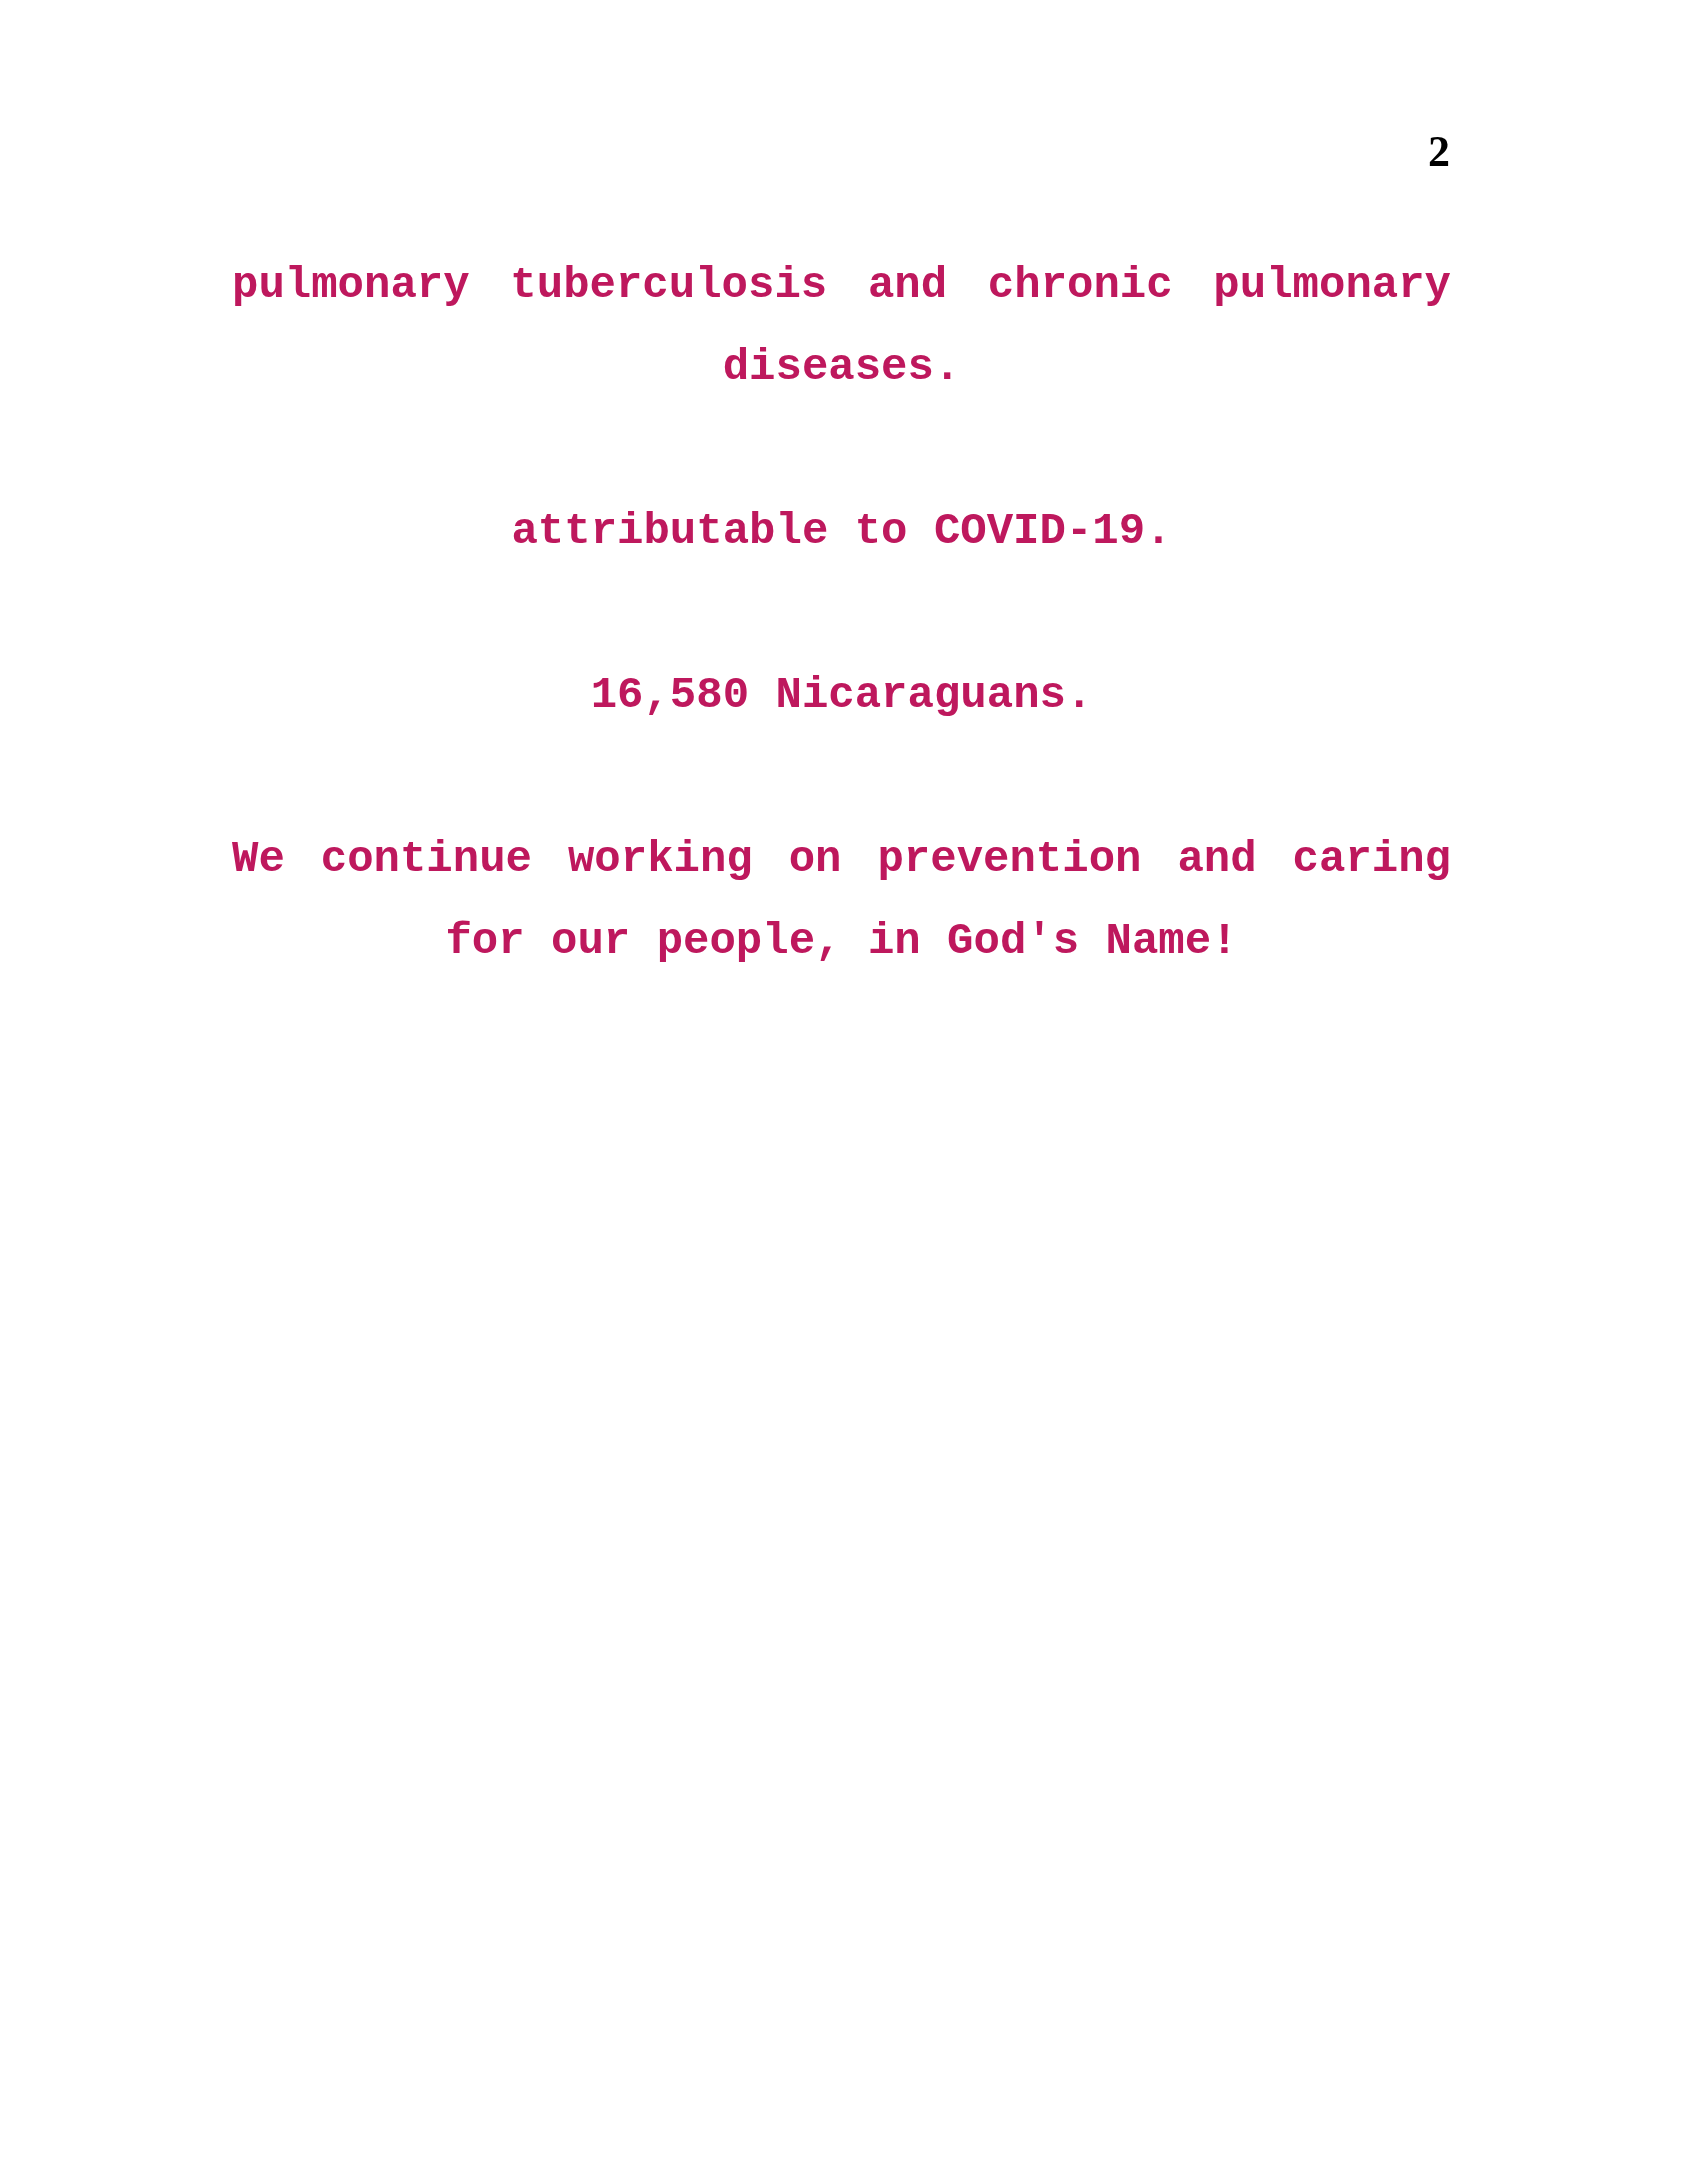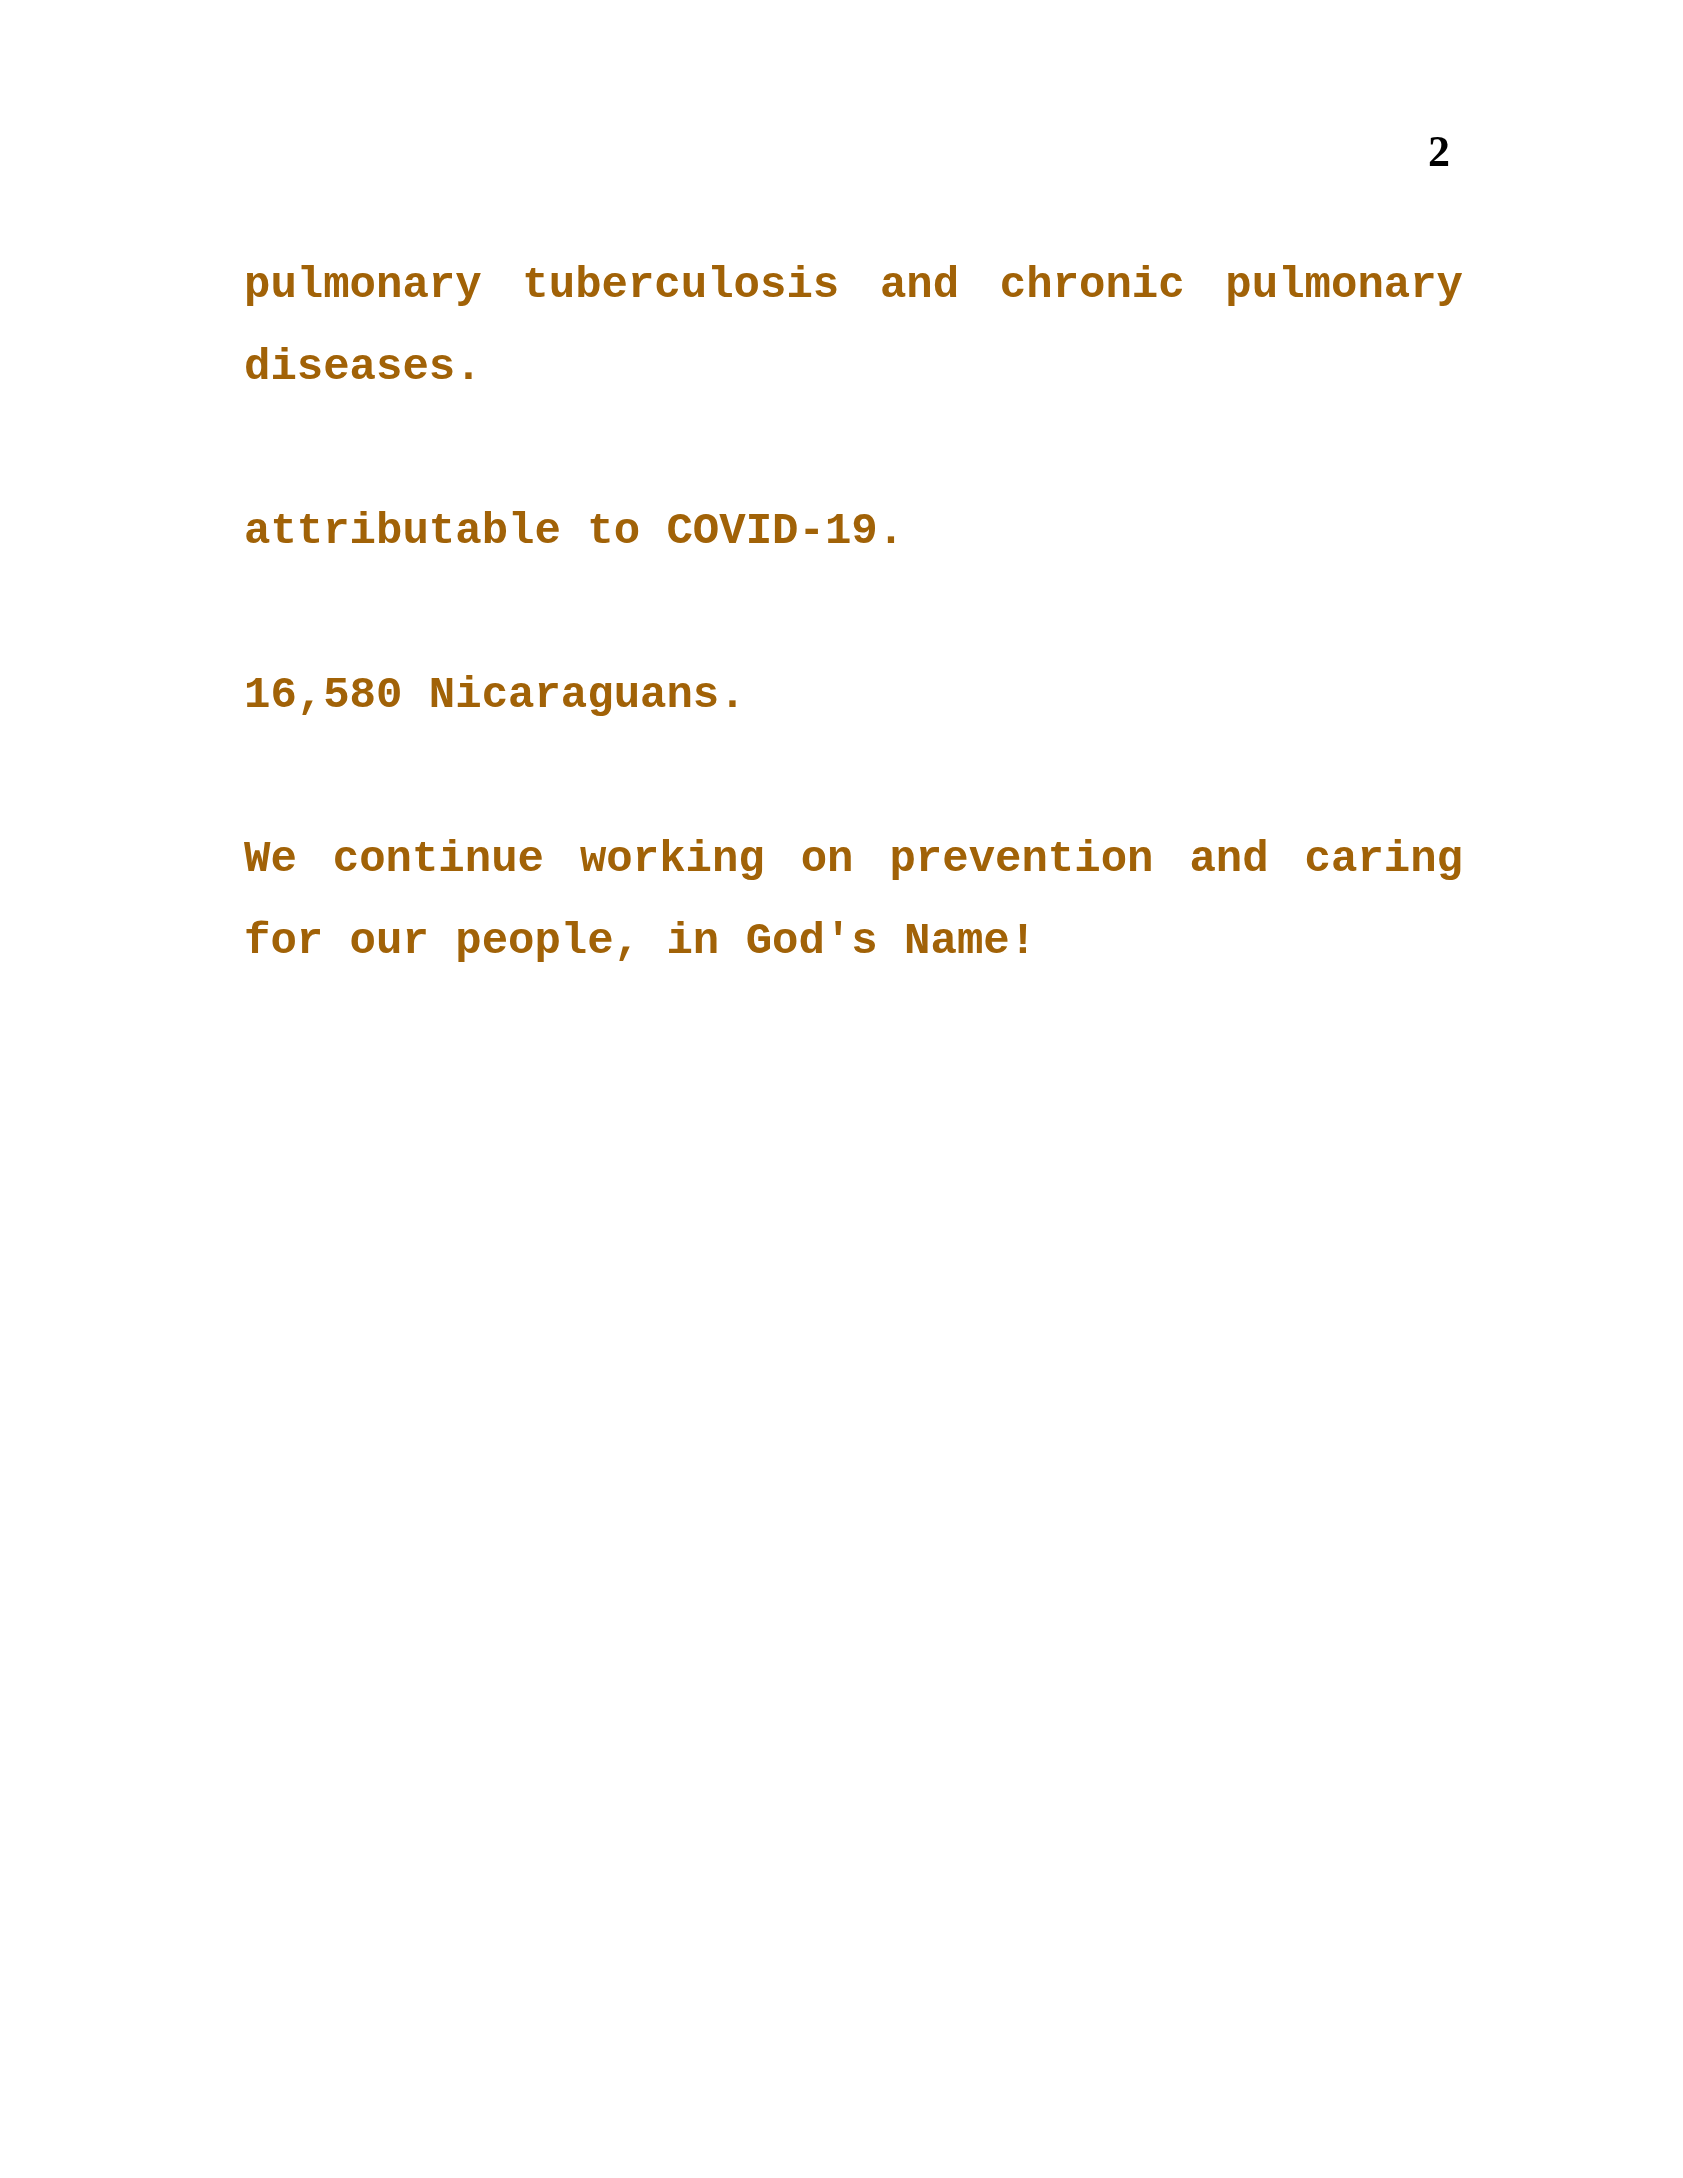--- a/index.html
+++ b/index.html
@@ -27,36 +27,35 @@
   }
   .body-text {
     position: absolute;
     left: 232px;
     top: 244px;
     width: 1219px;
     font-family: "Liberation Mono", "DejaVu Sans Mono", monospace;
     font-weight: 700;
     font-size: 44px;
     line-height: 82px;
-    color: #a16207;
+    color: #be185d;
     white-space: normal;
-    margin-left: 12px;
   }
   .paragraph {
     margin: 0 0 82px 0;
   }
   .text-line {
     height: 82px;
   }
   .text-line.justified {
     text-align: justify;
     text-align-last: justify;
   }
   .text-line.plain {
-    text-align: left;
+    text-align: center;
   }
 </style>
 </head>
 <body>
 
 <div class="page">
   <div class="page-number">2</div>
 
   <main class="body-text" id="body-text">
       <div class="paragraph">

